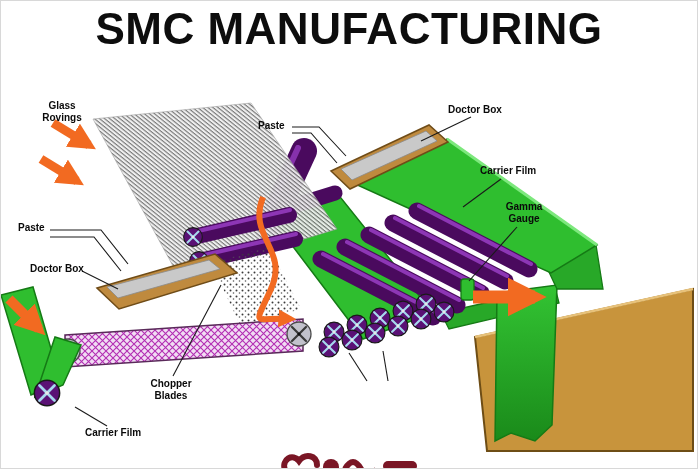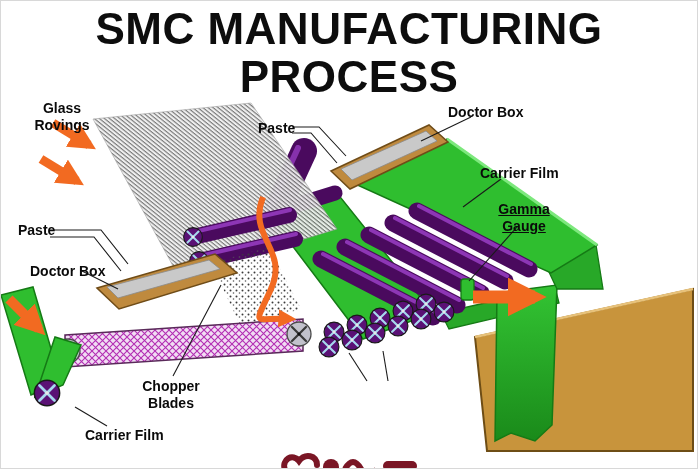--- a/index.html
+++ b/index.html
@@ -7,21 +7,21 @@
     position:relative;width:698px;height:469px;background:#ffffff;
     border:1px solid #d8d8d8;box-sizing:border-box;overflow:hidden;
     font-family:"Liberation Sans",sans-serif;
   }
   .title{
     position:absolute;top:4px;left:0;width:100%;text-align:center;
     font-weight:800;font-size:44px;line-height:1.1;color:#0d0d0d;
     letter-spacing:.5px;
   }
   .lbl{
-    position:absolute;font-weight:700;font-size:14px;line-height:1.2;
+    position:absolute;font-weight:700;font-size:10px;line-height:1.2;
     color:#0a0a0a;white-space:pre-line;
   }
   .c{text-align:center;}
   .svgwrap{position:absolute;left:0;top:0;width:698px;height:469px;}
   svg{display:block;}
 </style>
 </head>
 <body>
 
 <div id="screen">
@@ -184,29 +184,28 @@
       <path d="M6,17 C2,6 14,0 20,8 C26,0 38,2 38,12" stroke="#7a1625" stroke-width="6" fill="none" stroke-linecap="round"></path>
       <circle cx="52" cy="14" r="8" fill="#7a1625"></circle>
       <path d="M66,16 q8,-14 16,0 q8,14 16,0" stroke="#7a1625" stroke-width="6" fill="none"></path>
       <rect x="104" y="8" width="34" height="10" rx="5" fill="#7a1625"></rect>
     </g>
   </svg>
   </div>
 
   <div class="title">
     <div>SMC MANUFACTURING</div>
-    <div>PROCESS</div>
   </div>
 
   <div class="lbl c" style="left:28px;top:99px;width:66px;">Glass
 Rovings</div>
   <div class="lbl" style="left:257px;top:119px;">Paste</div>
   <div class="lbl" style="left:447px;top:103px;">Doctor Box</div>
   <div class="lbl" style="left:479px;top:164px;">Carrier Film</div>
-  <div class="lbl c" style="left:494px;top:200px;width:58px;text-decoration:underline;">Gamma
+  <div class="lbl c" style="left:494px;top:200px;width:58px;">Gamma
 Gauge</div>
   <div class="lbl" style="left:17px;top:221px;">Paste</div>
   <div class="lbl" style="left:29px;top:262px;">Doctor Box</div>
   <div class="lbl c" style="left:139px;top:377px;width:62px;text-align:center;">Chopper
 Blades</div>
   <div class="lbl" style="left:84px;top:426px;">Carrier Film</div>
 
 </div>
 
 </body></html>

